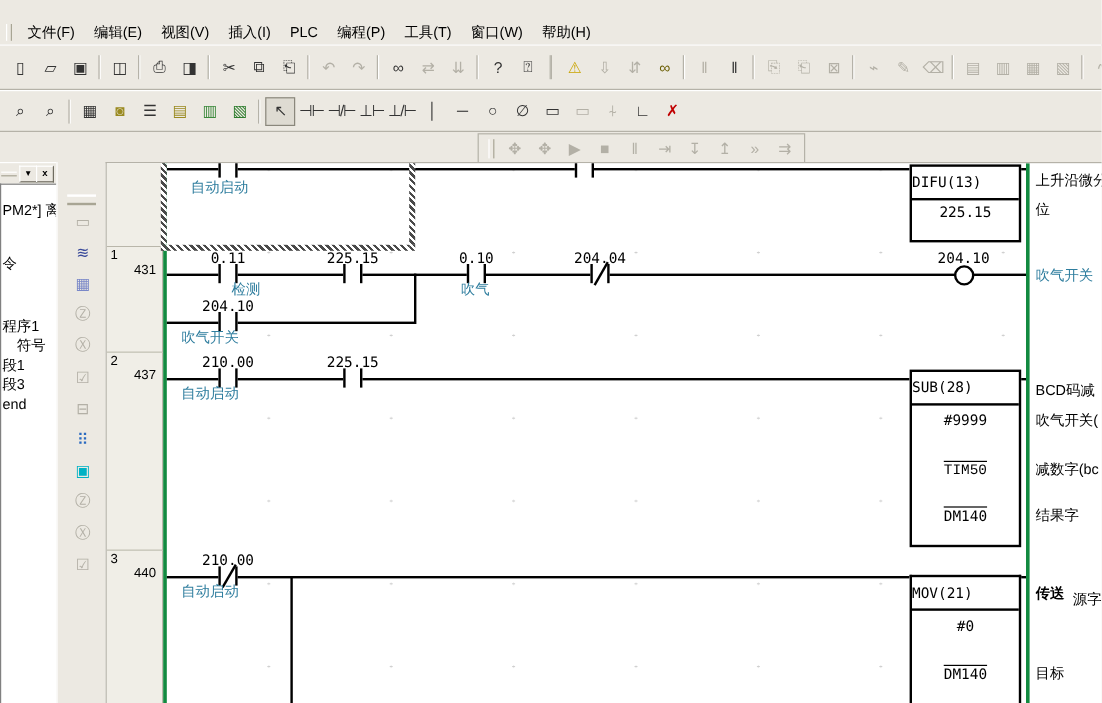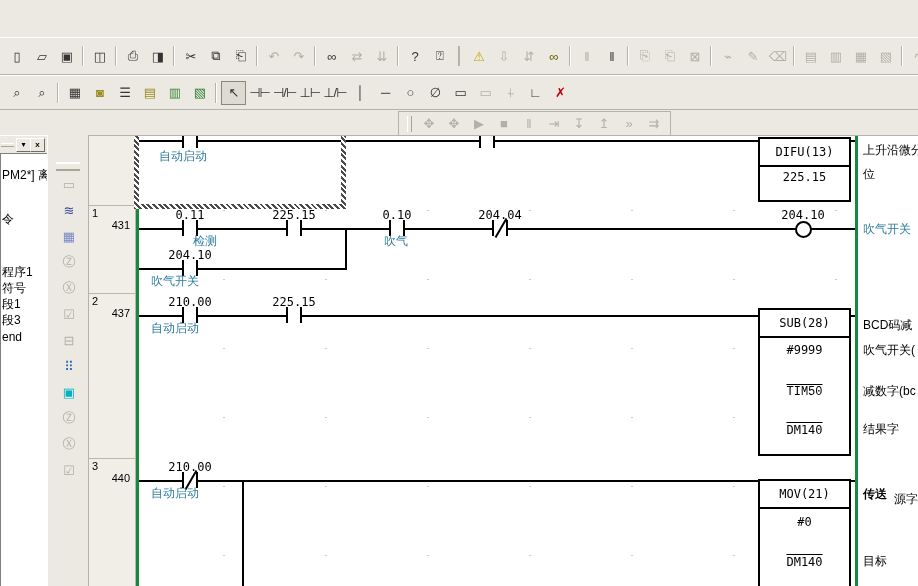--- a/index.html
+++ b/index.html
@@ -61,35 +61,47 @@
   .vwire{position:absolute;width:2px;background:#000;}
   .contact{position:absolute;width:12px;height:16px;background:#fff;
     border-left:2px solid #000;border-right:2px solid #000;}
   .contact .slash{position:absolute;left:6px;top:-3px;width:2px;height:22px;background:#000;
     transform:rotate(30deg);}
   .coil{position:absolute;width:13px;height:13px;border:2px solid #000;border-radius:50%;background:#fff;}
   .addr{position:absolute;font-family:"DejaVu Sans Mono",monospace;font-size:12px;color:#000;
     text-align:center;white-space:nowrap;}
   .cmt{position:absolute;font-size:12px;color:#2e7d9e;white-space:nowrap;}
   .ibox{position:absolute;background:#fff;border:2px solid #000;box-sizing:border-box;}
-  .ititle{position:absolute;left:0;right:0;top:0;height:26px;line-height:26px;text-align:center;
+  .ititle{position:absolute;left:0;right:0;top:0;height:26px;line-height:26px;
     border-bottom:2px solid #000;font-family:"DejaVu Sans Mono",monospace;font-size:12px;}
   .iop{position:absolute;left:0;right:0;text-align:center;font-family:"DejaVu Sans Mono",monospace;
     font-size:12px;}
   .ov{text-decoration:overline;}
   .side{position:absolute;left:774px;width:55px;font-size:12px;color:#000;white-space:nowrap;overflow:hidden;}
   .side.cm{color:#2e7d9e;}
   .sel{position:absolute;border:5px solid;background:transparent;
     border-image:repeating-linear-gradient(45deg,#4a4a4a 0 2px,#ffffff 2px 4px) 5;}
 </style>
 </head>
 <body>
 <div id="app">
 
 
+  <div id="menubar">
+    <span class="mgrip"></span>
+    <span class="mitem">文件(F)</span>
+    <span class="mitem">编辑(E)</span>
+    <span class="mitem">视图(V)</span>
+    <span class="mitem">插入(I)</span>
+    <span class="mitem">PLC</span>
+    <span class="mitem">编程(P)</span>
+    <span class="mitem">工具(T)</span>
+    <span class="mitem">窗口(W)</span>
+    <span class="mitem">帮助(H)</span>
+  </div>
 
   <div id="tb1" class="tbrow">
       <span class="tbi">▯</span>
       <span class="tbi">▱</span>
       <span class="tbi">▣</span>
       <span class="tsep"></span>
       <span class="tbi">◫</span>
       <span class="tsep"></span>
       <span class="tbi">⎙</span>
       <span class="tbi">◨</span>
@@ -177,21 +189,21 @@
   <div id="treepanel">
     <div id="treecap">
       <span id="capline"></span>
       <span class="capbtn" style="left:16px;">▾</span>
       <span class="capbtn" style="left:30px;font-weight:bold;">x</span>
     </div>
     <div id="tree">
       <div class="titem" style="top:13px;">PM2*] 离</div>
       <div class="titem" style="top:57px;">令</div>
       <div class="titem" style="top:110px;">程序1</div>
-      <div class="titem" style="top:126px;">符号</div>
+      <div class="titem" style="top:126px;margin-left:12px;">符号</div>
       <div class="titem" style="top:142px;">段1</div>
       <div class="titem" style="top:158px;">段3</div>
       <div class="titem" style="top:176px;">end</div>
     </div>
   </div>
 
   <div id="sidebar">
     <div id="sidegrip"></div>
     <div id="sideicons">
         <span class="tbi dis">▭</span>

